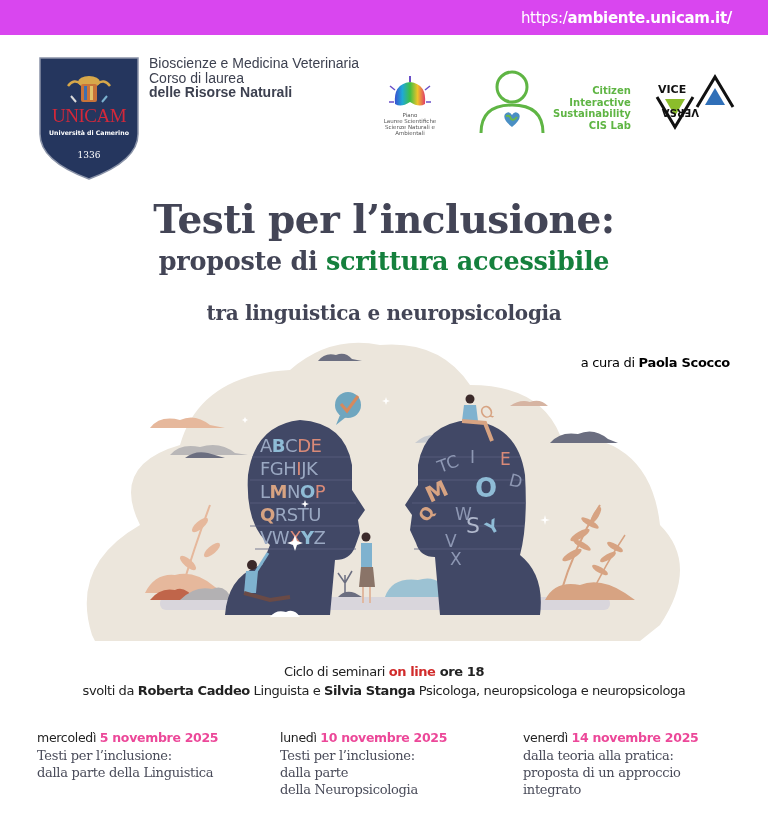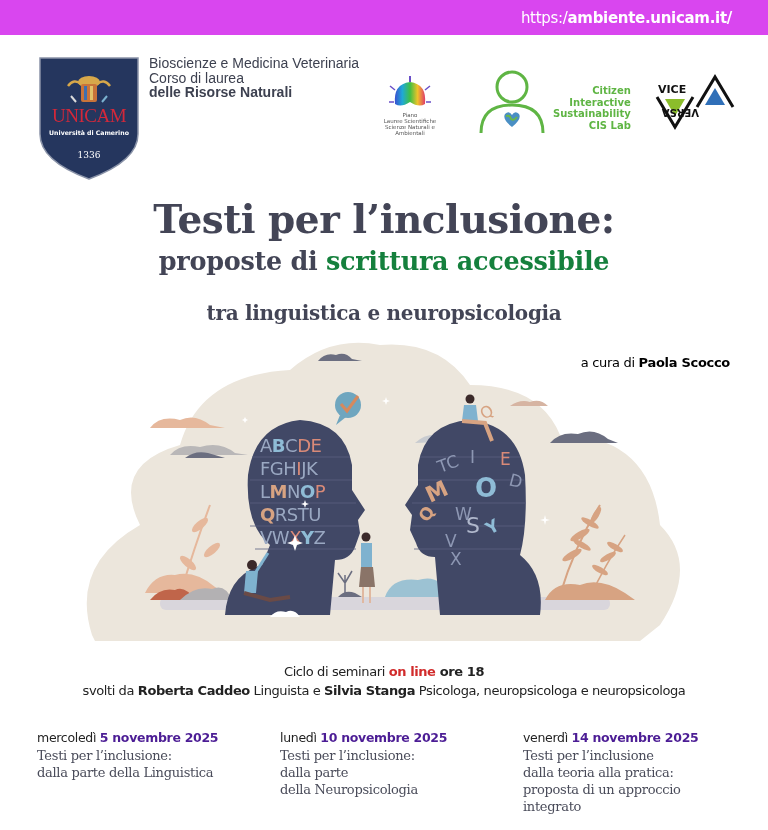--- a/index.html
+++ b/index.html
@@ -30,21 +30,21 @@
   .curator b { font-weight:bold; }
 
   .cycle { position:absolute; left:0; width:768px; text-align:center; font-size:13px; color:#222; font-family:"DejaVu Sans", sans-serif; letter-spacing:-0.4px; }
   .c1 { top:664px; }
   .c2 { top:683px; }
   .red { color:#d12b2b; font-weight:bold;text-align:right; }
   .cycle b { font-weight:bold;text-align:center; }
 
   .sess { position:absolute; top:730px; }
   .sess .date { font-size:12.5px; color:#222; font-family:"DejaVu Sans", sans-serif; letter-spacing:-0.3px; white-space:nowrap; }
-  .sess .date .d { color:#4c1d95; font-weight:bold; }
+  .sess .date .d { color:#ec4899; font-weight:bold; }
   .sess .lines { margin-top:2px; font-family:"DejaVu Serif", serif; font-size:13px; line-height:17px; color:#4a4c5a; letter-spacing:-0.3px; }
   .sess .lines div { white-space:nowrap; }
   .s1 { left:37px; }
   .s2 { left:280px; }
   .s3 { left:523px; }
 </style>
 </head>
 <body>
 
 <div class="topbar">
@@ -246,18 +246,17 @@
   <div class="date"><span>lunedì </span><span class="d">10 novembre 2025</span></div>
   <div class="lines">
     <div>Testi per l’inclusione:</div>
     <div>dalla parte</div>
     <div>della Neuropsicologia</div>
   </div>
 </div>
 <div class="sess s3">
   <div class="date"><span>venerdì </span><span class="d">14 novembre 2025</span></div>
   <div class="lines">
-    <div>Testi per l’inclusione</div>
     <div>dalla teoria alla pratica:</div>
     <div>proposta di un approccio</div>
     <div>integrato</div>
   </div>
 </div>
 
 </body></html>

